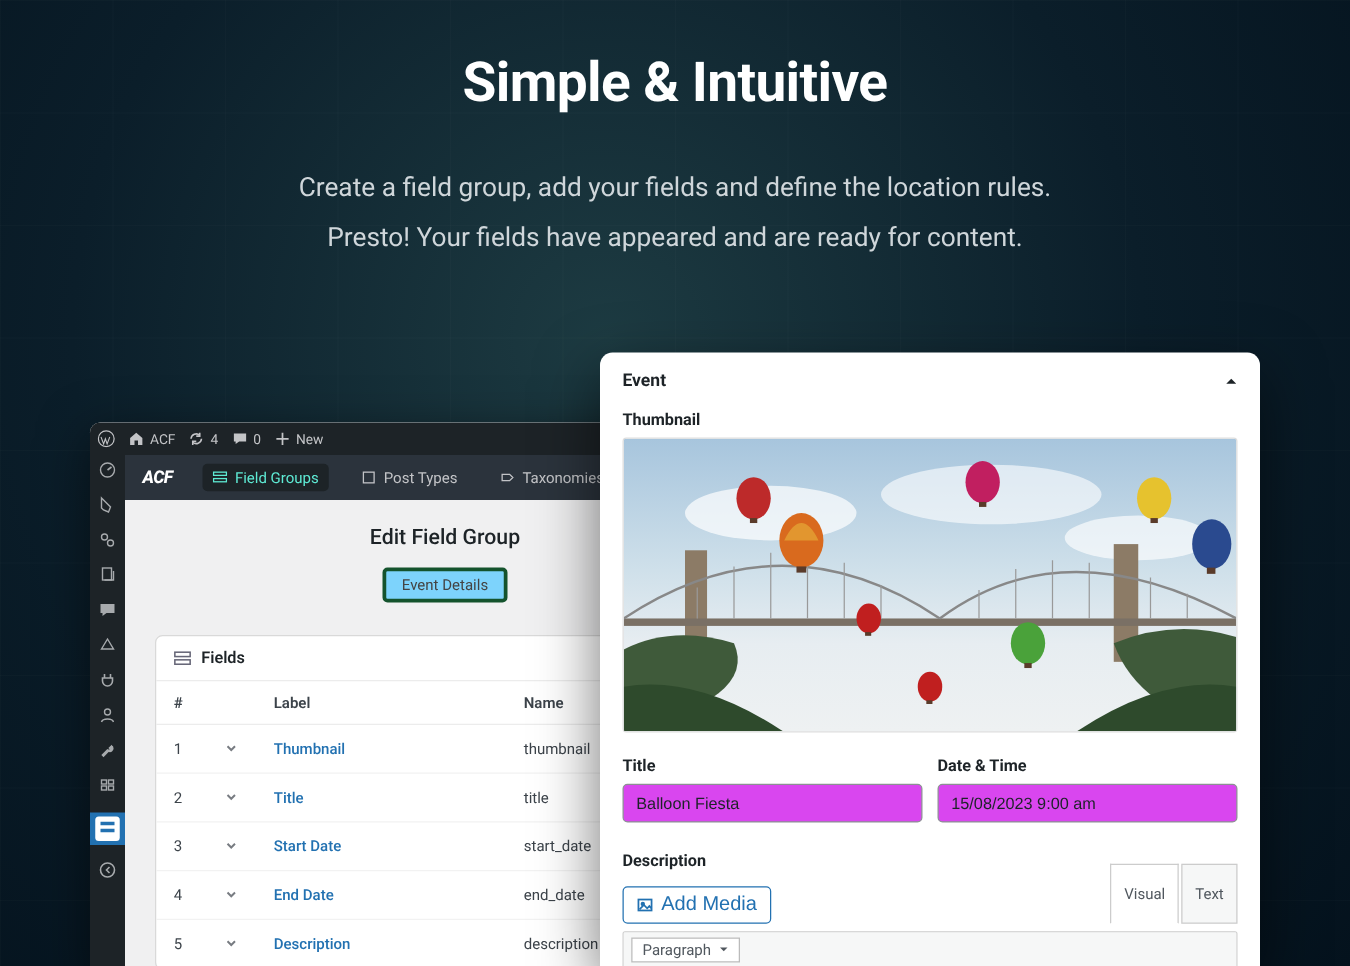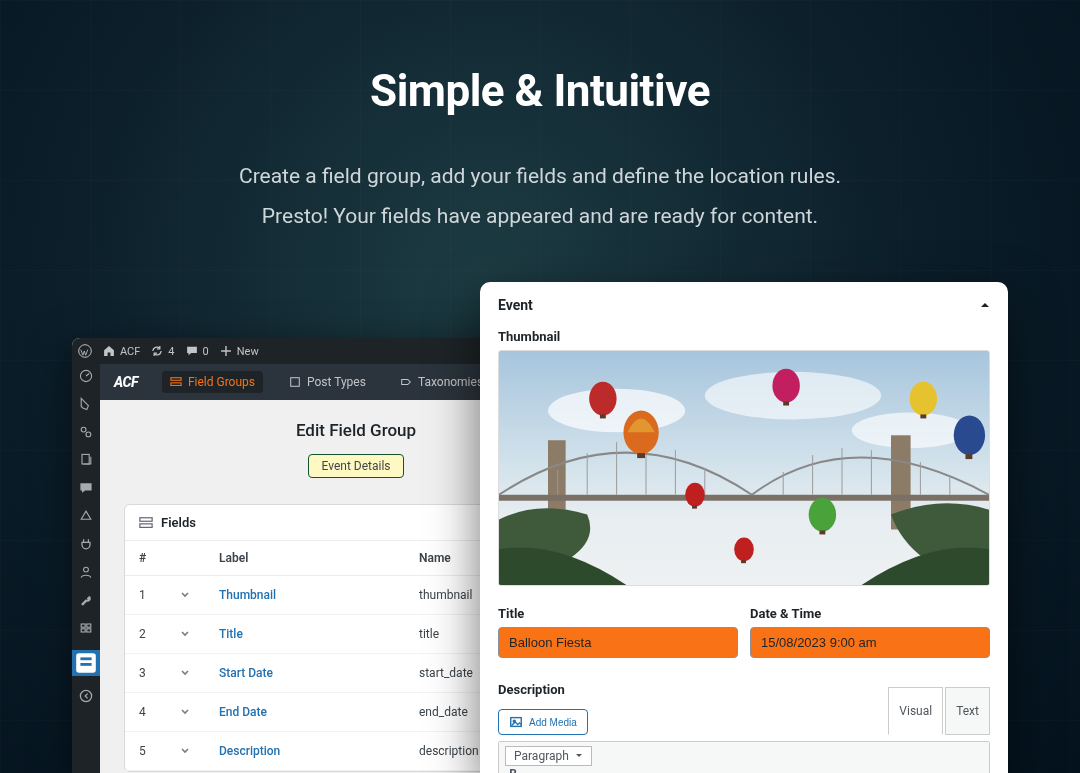--- a/index.html
+++ b/index.html
@@ -5,64 +5,64 @@
 * { margin: 0; padding: 0; box-sizing: border-box; }
 body {
   font-family: -apple-system, BlinkMacSystemFont, "Segoe UI", Roboto, sans-serif;
   width: 1080px; height: 773px;
   background:
     linear-gradient(rgba(255,255,255,0.015) 1px, transparent 1px) 0 0/90px 90px,
     linear-gradient(90deg, rgba(255,255,255,0.015) 1px, transparent 1px) 0 0/90px 90px,
     radial-gradient(circle at 45% 35%, #1d3b42 0%, #0b1e2a 55%, #04121d 100%);
   position: relative; overflow: hidden;
 }
-.hero { text-align: center; padding-top: 65px; color: #fff; }
+.hero { text-align: center; padding-top: 40px; color: #fff; }
 .hero h1 { font-size: 44px; font-weight: 700; letter-spacing: -0.5px; }
 .hero p { font-size: 21px; color: #cfd6da; margin-top: 40px; line-height: 1.9; font-weight: 400; }
 
 
 .wp { position: absolute; left: 72px; top: 338px; width: 540px; height: 447px;
   background: #f0f0f1; border-radius: 8px 8px 0 0; box-shadow: 0 10px 40px rgba(0,0,0,.5); overflow: hidden; }
 .wp-top { height: 26px; background: #1d2327; display: flex; align-items: center; padding: 0 6px; gap: 10px; color: #c3c4c7; font-size: 11px; }
 .wp-top .ico { width: 14px; height: 14px; display:inline-flex; align-items:center; justify-content:center; }
 .wp-top .seg { display:flex; align-items:center; gap:4px; }
 .wp-side { position: absolute; top: 26px; left: 0; width: 28px; bottom: 0; background: #1d2327; display:flex; flex-direction:column; align-items:center; padding-top:4px; gap:12px; }
 .wp-side .mi { width: 16px; height: 16px; display:flex; align-items:center; justify-content:center; color:#a7aaad; }
 .wp-side .mi.active { background:#2271b1; color:#fff; width:28px; height:26px; margin-top:2px; }
 .acf-bar { position:absolute; top:26px; left:28px; right:0; height:36px; background:#2b333c; display:flex; align-items:center; gap:18px; padding:0 14px; color:#c3c4c7; font-size:12px; }
 .acf-logo { font-weight:800; font-style:italic; color:#fff; font-size:14px; letter-spacing:-.5px; margin-right:6px;}
 .acf-tab { display:flex; align-items:center; gap:6px; padding:4px 8px; border-radius:4px; }
-.acf-tab.active { background:#1d2327; color:#f97316; }
+.acf-tab.active { background:#1d2327; color:#5eead4; }
 .acf-tab .tico{ width:12px; height:12px; display:inline-flex; }
 .wp-body { position:absolute; top:62px; left:28px; right:0; bottom:0; padding:20px 24px; background:#f0f0f1; }
 .wp-head { display:flex; align-items:center; gap:14px; margin-bottom:26px;flex-direction:column; }
 .wp-head h2 { font-size:17px; font-weight:500; color:#1d2327; }
-.chip { font-size:12px; color:#444; background:#fef9c3; border:1px solid #14532d; padding:4px 12px; border-radius:4px; }
+.chip { font-size:12px; color:#444; background:#7dd3fc; border:3px solid #14532d; padding:4px 12px; border-radius:4px; }
 .panel { background:#fff; border:1px solid #d9d9d9; border-radius:6px; }
 .panel-h { padding:10px 14px; font-size:13px; font-weight:600; color:#1d2327; border-bottom:1px solid #ececec; display:flex; align-items:center; gap:8px;}
 .panel-h .pico{width:14px;height:14px;display:inline-flex;}
 .cols { display:grid; grid-template-columns:40px 40px 200px 1fr; padding:10px 14px; font-size:12px; color:#3c434a; font-weight:600; border-bottom:1px solid #ececec;}
 .row { display:grid; grid-template-columns:40px 40px 200px 1fr; padding:12px 14px; font-size:12px; color:#3c434a; border-bottom:1px solid #f2f2f2; align-items:center;}
 .row .lbl{ color:#2271b1; font-weight:500;}
 .row .arr{ color:#787c82; width:12px; height:12px; display:inline-flex; align-items:center; }
 
 
 .event { position:absolute; right:72px; top:282px; width:528px; height:491px; background:#fff; border-radius:10px 10px 0 0; box-shadow:0 18px 50px rgba(0,0,0,.55); overflow:hidden; display:flex; flex-direction:column; }
 .event-h { padding:15px 18px 10px; display:flex; justify-content:space-between; align-items:center; font-size:14px; font-weight:700; color:#1d2327; }
 .event-h .caret{ width:10px; height:10px; display:inline-flex;}
 .event-body { padding:0 18px 0; overflow:hidden; }
 .lab { font-size:13px; font-weight:700; color:#1d2327; margin:6px 0 6px; }
 .thumb { width:100%; height:236px; border-radius:3px; overflow:hidden; position:relative; border:1px solid #ddd;
   background: linear-gradient(to bottom,#a7c5dd 0%,#cfe0ea 45%,#e7edf1 70%,#eef1f2 100%); }
 .thumb svg{position:absolute;left:0;bottom:0;width:100%;height:100%;}
 .twocol{ display:flex; gap:12px; margin-top:14px;}
 .twocol .col{ flex:1; }
-.inp { width:100%; border:1px solid #8c8f94; border-radius:4px; padding:7px 10px; font-size:13px; color:#1d2327; background:#f97316; }
+.inp { width:100%; border:1px solid #8c8f94; border-radius:4px; padding:7px 10px; font-size:13px; color:#1d2327; background:#d946ef; }
 .desc-head { display:flex; justify-content:space-between; align-items:flex-end; margin-top:14px;}
-.add-media { border:1px solid #2271b1; color:#2271b1; background:#fff; border-radius:4px; padding:5px 10px; font-size:10px; display:inline-flex; gap:6px; align-items:center; margin-top:6px;}
+.add-media { border:1px solid #2271b1; color:#2271b1; background:#fff; border-radius:4px; padding:5px 10px; font-size:16px; display:inline-flex; gap:6px; align-items:center; margin-top:6px;}
 .vt { display:flex; gap:2px; }
 .vt .tab { padding:16px 10px; border:1px solid #ccc; font-size:12px; color:#50575e; background:#f6f7f7; }
 .vt .tab.active{ background:#fff; border-bottom-color:#fff;}
 .editor { border:1px solid #ccc; border-radius:2px 2px 0 0; margin-top:6px; }
 .toolbar { display:flex; align-items:flex-start; padding:4px 6px; background:#f6f7f7; border-bottom:1px solid #ddd; font-size:12px; color:#50575e;flex-direction:column; }
 .para { border:1px solid #bbb; padding:2px 8px; font-size:12px; display:flex; gap:6px; align-items:center; background:#fff;}
 .tb { width:16px; height:16px; display:inline-flex; align-items:center; justify-content:center; color:#50575e; }
 </style>
 </head>
 <body>

